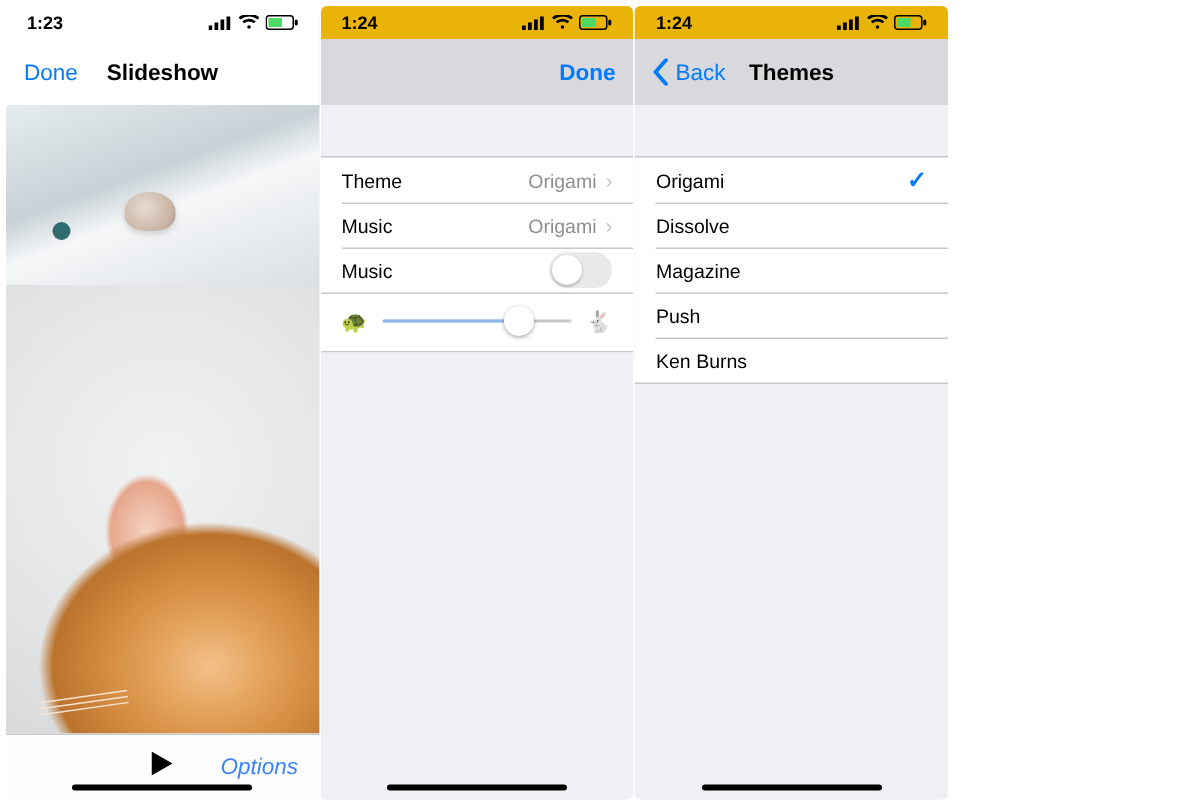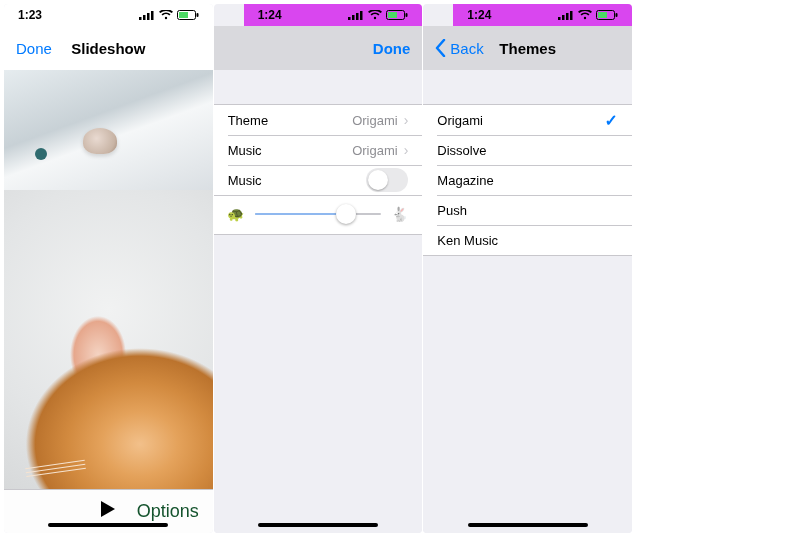--- a/index.html
+++ b/index.html
@@ -33,21 +33,21 @@
   .statusbar {
     height: 22px;
     display: flex;
     align-items: center;
     justify-content: space-between;
     padding: 0 14px;
     font-size: 12px;
     font-weight: 600;
   }
   .statusbar.white { background:#fff; color:#000; }
-  .statusbar.gray  { background:#d946ef; color:#000;margin-left:30px; }
+  .statusbar.gray  { background:#eab308; color:#000; }
   .status-icons { display:flex; align-items:center; gap:4px; }
 
   
   .navbar {
     height: 44px;
     display: flex;
     align-items: center;
     justify-content: center;
     position: relative;
     font-size: 15px;
@@ -122,21 +122,21 @@
     background:#fdfdfd;
     border-top:0.5px solid #c8c7cc;
     display:flex;
     align-items:center;
     justify-content:center;
     position:relative;
   }
   .toolbar .play { font-size:18px; color:#000; }
   .toolbar .options {
     position:absolute; right:14px;
-    font-size:18px; color:#14532d; font-weight:400;
+    font-size:15px; color:#3b82f6; font-weight:400;font-style:italic;
   }
   .home-indicator {
     position:absolute;
     left:50%; transform:translateX(-50%);
     bottom:6px;
     width:120px; height:4px;
     border-radius:3px;
     background:#000;
   }
 
@@ -342,21 +342,21 @@
       <div class="row">
         <span class="label">Dissolve</span>
       </div>
       <div class="row">
         <span class="label">Magazine</span>
       </div>
       <div class="row">
         <span class="label">Push</span>
       </div>
       <div class="row">
-        <span class="label">Ken Music</span>
+        <span class="label">Ken Burns</span>
       </div>
     </div>
     <div class="fill-rest">
       <div class="home-indicator"></div>
     </div>
   </div>
 
 </div>
 
 </body></html>

